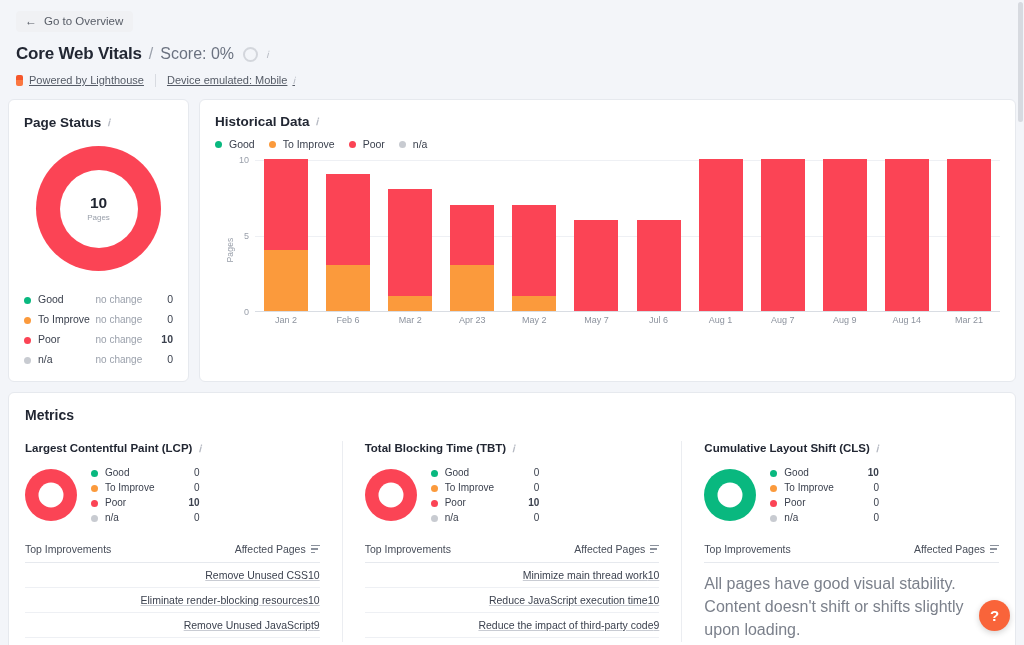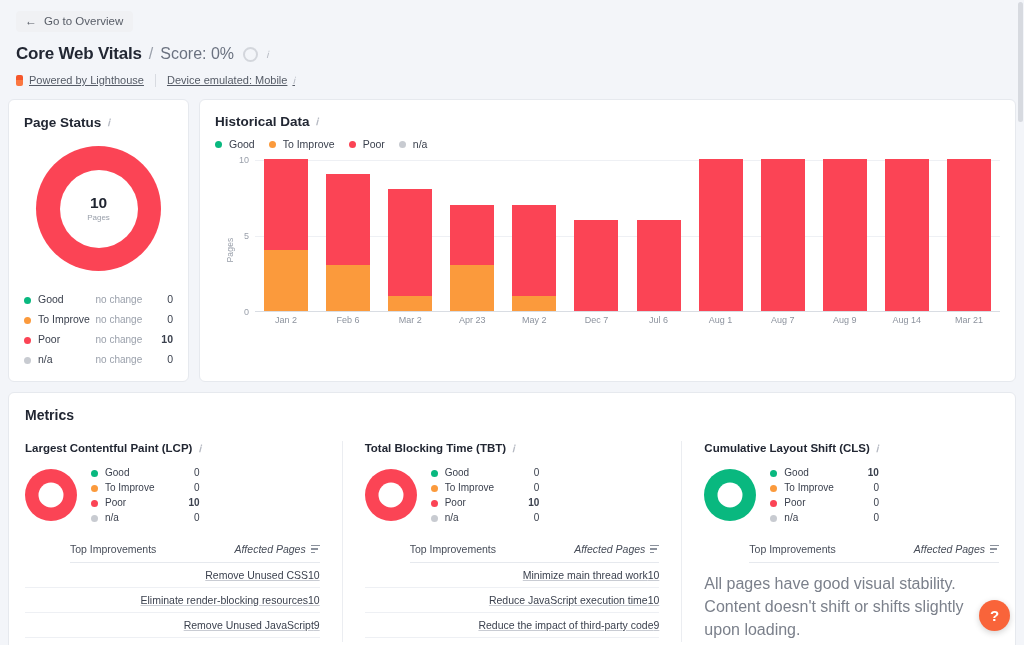--- a/index.html
+++ b/index.html
@@ -130,23 +130,23 @@
     width: 25px; height: 25px; border-radius: 50%; background: #fff;
   }
   .mlegend { border-collapse: collapse; }
   .mlegend td { font-size: 10px; color: #3b414e; padding: 2px 0; }
   .mlegend td.mval { text-align: right; padding-left: 34px; }
   .mlegend td.mval.bold { font-weight: bold; }
 
   .imp-head {
     display: flex; justify-content: space-between; align-items: center;
     margin-top: 18px; padding-bottom: 7px; border-bottom: 1px solid #e6e9ee;
-    font-size: 10.5px; color: #474d59; margin-left: 45px;
-  }
-  .imp-head .right { display: flex; align-items: center; gap: 5px; font-style: italic; }
+    font-size: 10.5px; color: #474d59;
+  }
+  .imp-head .right { display: flex; align-items: center; gap: 5px; }
   .sort-icon { display: inline-block; width: 9px; }
   .sort-icon i { display: block; height: 1.4px; background: #8b919c; margin-bottom: 2px; }
   .sort-icon i:nth-child(2) { width: 7px; }
   .sort-icon i:nth-child(3) { width: 4px; margin-bottom: 0; }
 
   .imp-row {
     display: flex; justify-content: flex-end; align-items: center;
     padding: 6px 0 6px 0; border-bottom: 1px solid #eef0f4; font-size: 10.5px;
   }
   .imp-row a { color: #3b414e; text-decoration: underline; text-decoration-color: #c9ccd3; cursor: pointer; }
@@ -338,21 +338,21 @@
                 </div>
               </div>
             </div>
         </div>
         <div class="x-labels" id="xLabels">
             <span>Jan 2</span>
             <span>Feb 6</span>
             <span>Mar 2</span>
             <span>Apr 23</span>
             <span>May 2</span>
-            <span>Dec 7</span>
+            <span>May 7</span>
             <span>Jul 6</span>
             <span>Aug 1</span>
             <span>Aug 7</span>
             <span>Aug 9</span>
             <span>Aug 14</span>
             <span>Mar 21</span>
           </div>
       </div>
     </div>
   </div>

